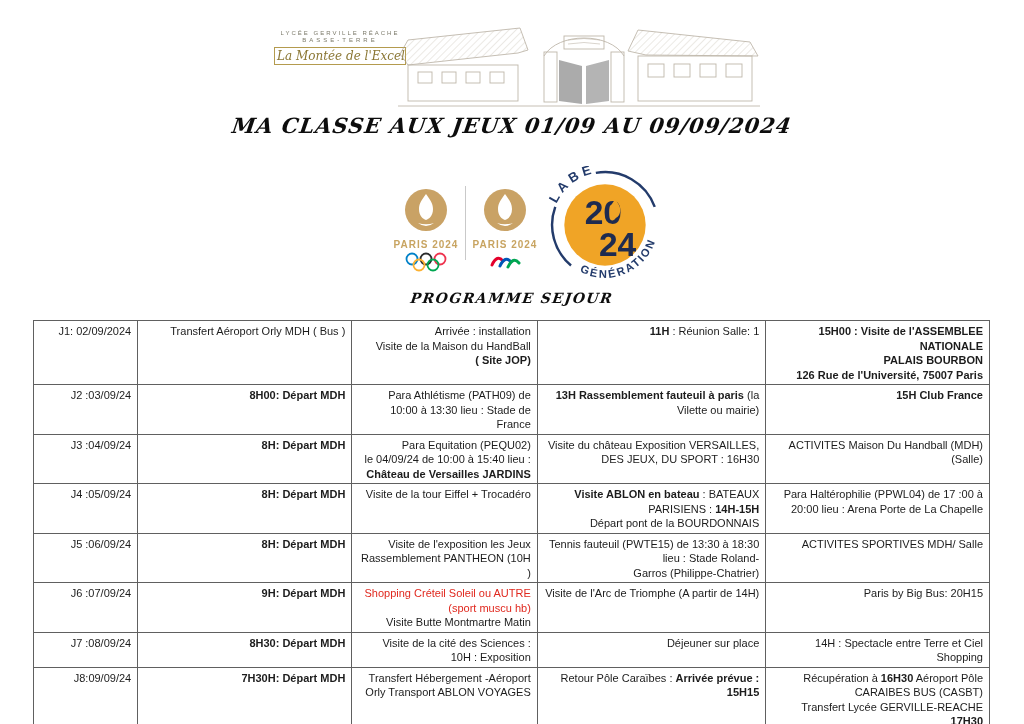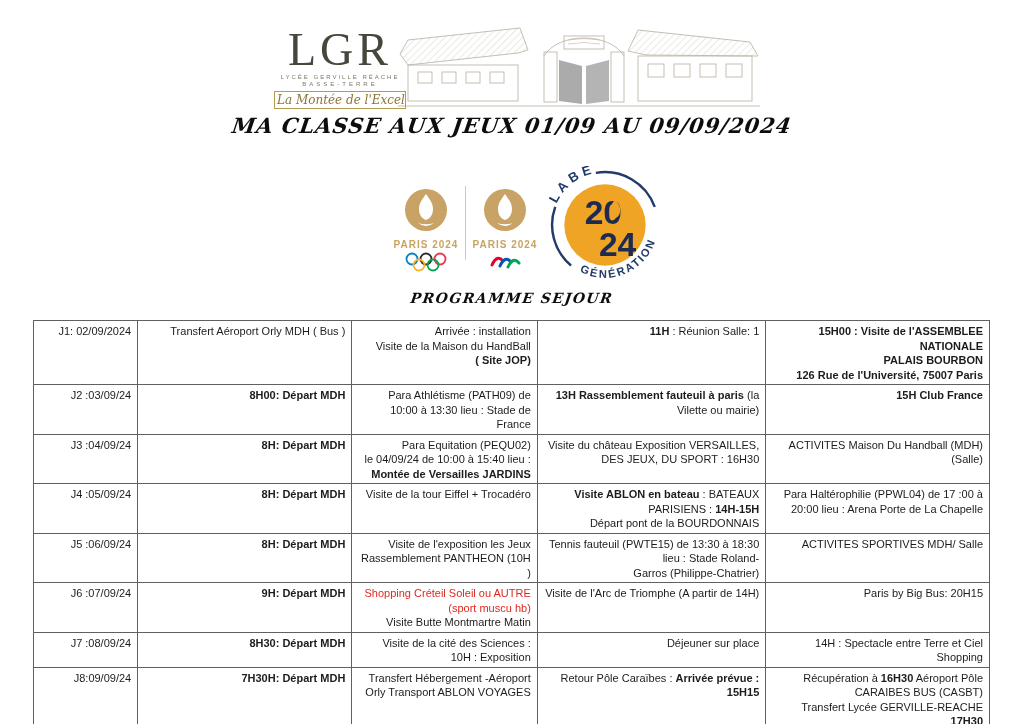--- a/index.html
+++ b/index.html
@@ -59,21 +59,20 @@
   tr:nth-child(1) td{height:58px;}
   tr:nth-child(2) td,tr:nth-child(3) td,tr:nth-child(4) td,
   tr:nth-child(5) td,tr:nth-child(6) td{height:41px;}
   tr:nth-child(7) td{height:28px;}
   tr:nth-child(8) td{height:44px;}
 </style>
 </head>
 <body>
 
 <div class="lgr-logo">
-  <div class="lgr-acronym">LGR</div>
   <div class="lgr-sub">LYCÉE GERVILLE RÉACHE</div>
   <div class="lgr-sub2">BASSE-TERRE</div>
   <div class="lgr-motto">La Montée de l'Excellence</div>
 </div>
 
 <svg class="building" width="362" height="92" viewBox="0 0 362 92">
   <defs>
     <pattern id="hatch" width="5" height="5" patternTransform="rotate(45)" patternUnits="userSpaceOnUse">
       <line x1="0" y1="0" x2="0" y2="5" stroke="#b3ab99" stroke-width="0.7"></line>
     </pattern>
@@ -219,21 +218,21 @@
         <tr>
           <td>
             <p><span>J3 :04/09/24</span></p>
           </td>
           <td>
             <p><span class="b">8H: Départ MDH</span></p>
           </td>
           <td>
             <p><span>Para Equitation (PEQU02)</span></p>
             <p><span>le 04/09/24 de 10:00 à 15:40 lieu :</span></p>
-            <p><span class="b">Montée de Versailles  JARDINS</span></p>
+            <p><span class="b">Château de Versailles  JARDINS</span></p>
           </td>
           <td>
             <p><span>Visite du château Exposition VERSAILLES, DES JEUX, DU SPORT : 16H30</span></p>
           </td>
           <td>
             <p><span>ACTIVITES Maison Du Handball (MDH) (Salle)</span></p>
           </td>
         </tr>
         <tr>
           <td>

